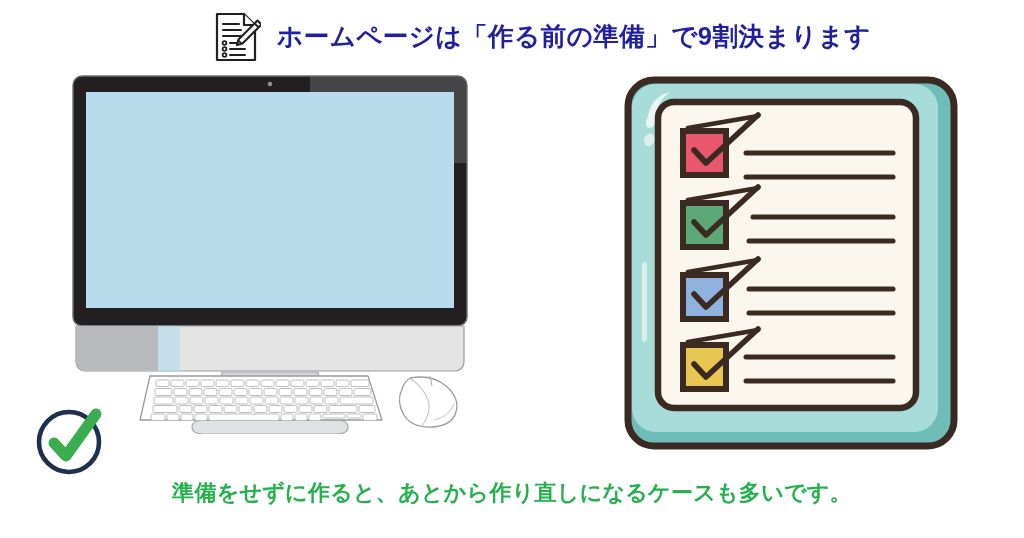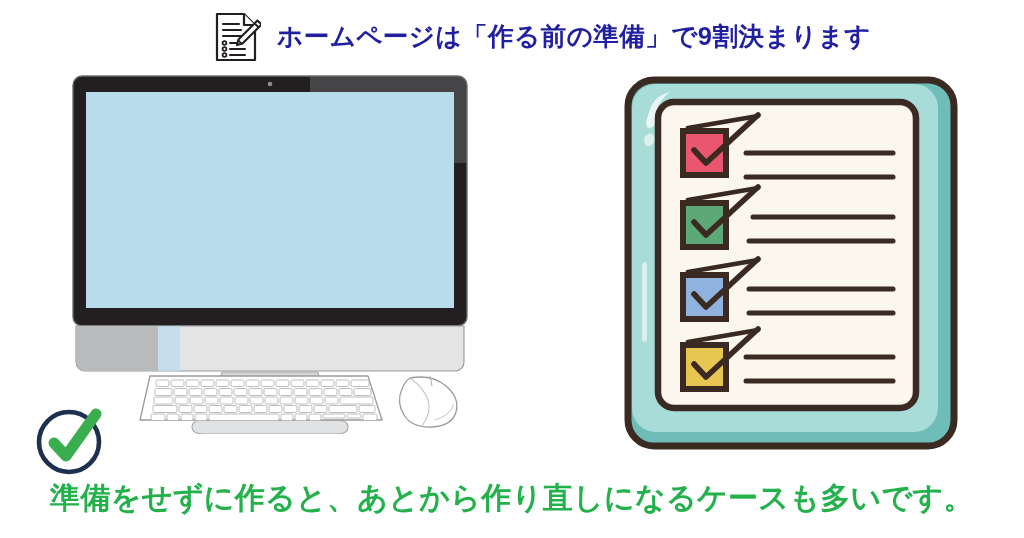--- a/index.html
+++ b/index.html
@@ -76,21 +76,21 @@
   }
   .clipboard-svg { display: block; width: 340px; height: 378px; }
 
   
   .caption {
     position: absolute;
     left: 0;
     top: 480px;
     width: 1024px;
     text-align: center;
-    font-size: 30px;
+    font-size: 22px;
     font-weight: bold;
     color: #24b14c;
     letter-spacing: 0.3px;
     line-height: 1.2;
     white-space: nowrap;
   }
 </style>
 </head>
 <body>
 

